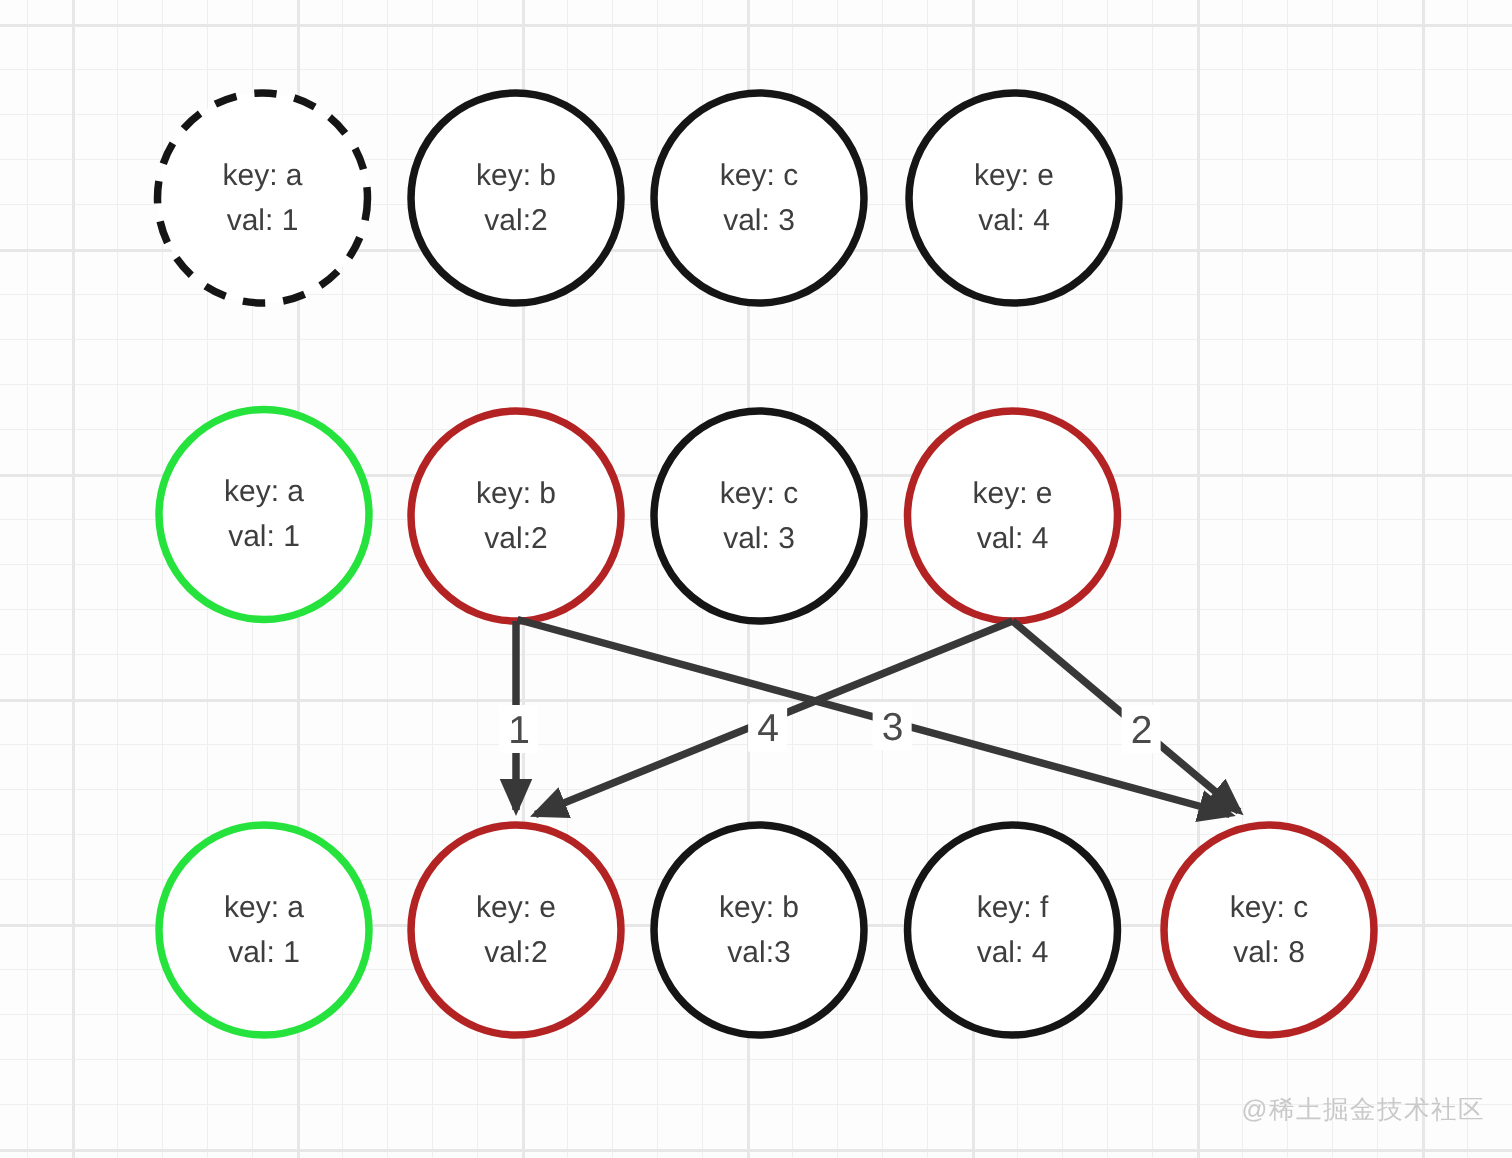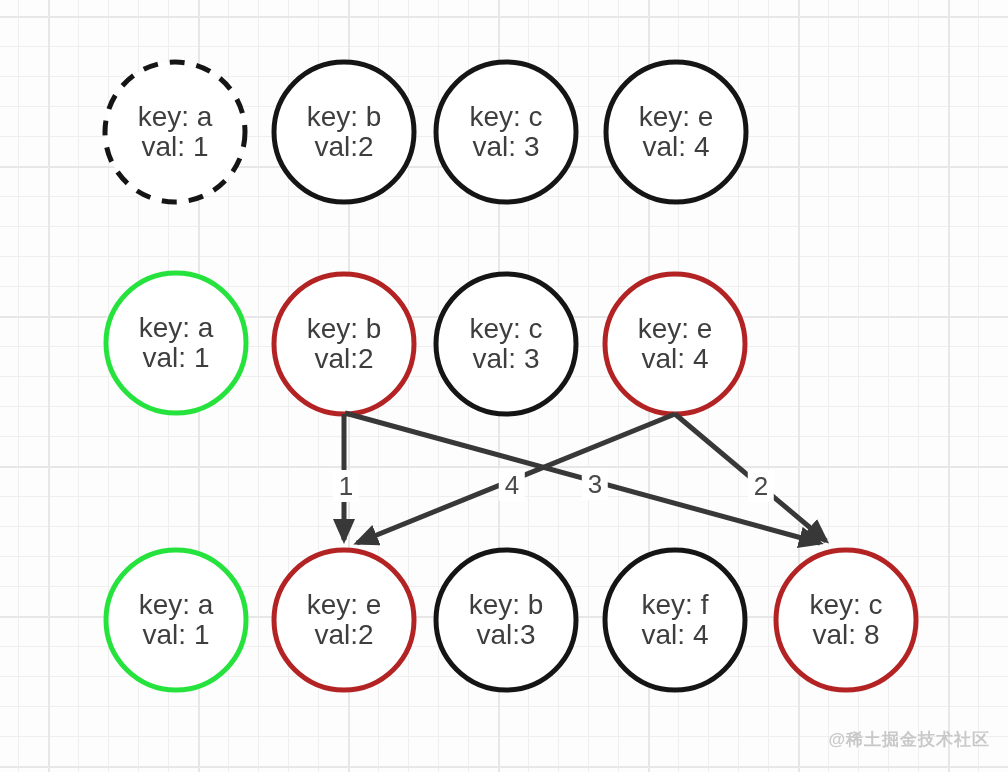--- a/index.html
+++ b/index.html
@@ -38,21 +38,21 @@
   }
   .node-label {
     position: absolute;
     width: 140px;
     height: 140px;
     display: flex;
     flex-direction: column;
     align-items: center;
     justify-content: center;
     text-align: center;
-    font-size: 28px;
+    font-size: 20px;
     line-height: 30px;
   }
   .edge-label {
     position: absolute;
     transform: translate(-50%, -50%);
     background: #ffffff;
     padding: 0 6px;
     font-size: 26px;
     line-height: 32px;
   }
@@ -150,14 +150,14 @@
       <div class="node-label" style="left: 776px; top: 550px; color: rgb(62, 62, 62);">
         <span>key: c</span>
         <span>val: 8</span>
       </div>
       <div class="edge-label" style="left: 346px; top: 486px; color: rgb(74, 74, 74);">1</div>
       <div class="edge-label" style="left: 512px; top: 485px; color: rgb(74, 74, 74);">4</div>
       <div class="edge-label" style="left: 595px; top: 484px; color: rgb(74, 74, 74);">3</div>
       <div class="edge-label" style="left: 761px; top: 486px; color: rgb(74, 74, 74);">2</div>
     </div>
 
-  <div class="watermark" style="color: rgb(201, 201, 201); font-weight: bold;">@稀土掘金技术社区</div>
+  <div class="watermark" style="color: rgb(201, 201, 201);">@稀土掘金技术社区</div>
 </div>
 
 </body></html>

